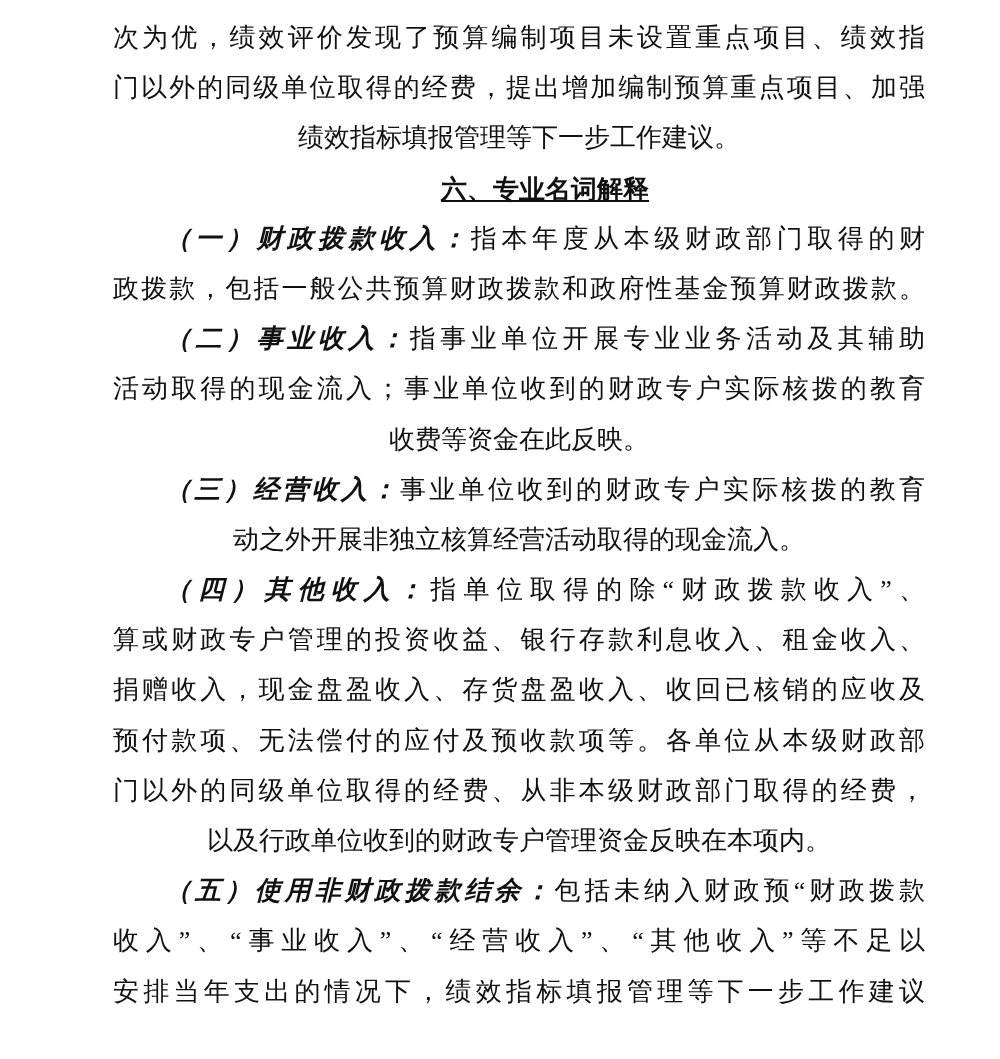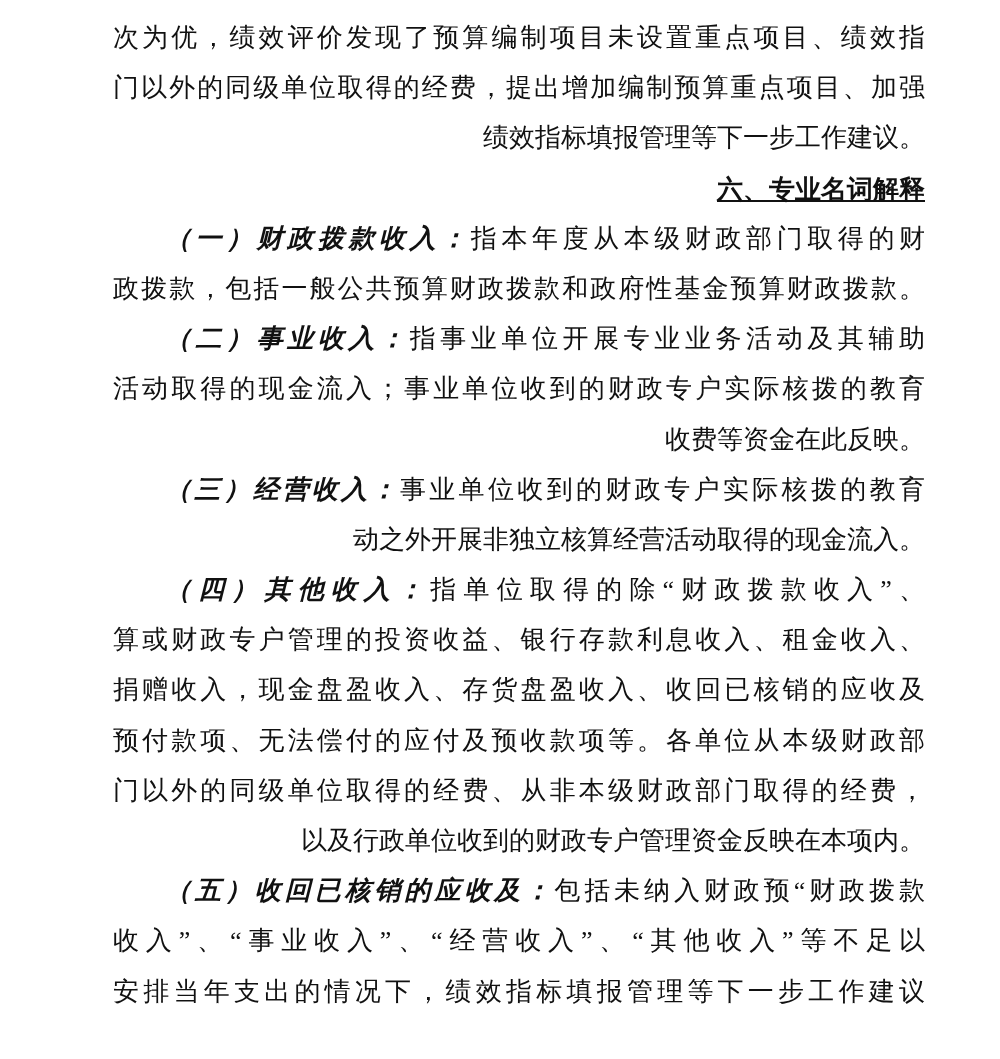--- a/index.html
+++ b/index.html
@@ -27,21 +27,21 @@
     font-size: 26px;
     line-height: 50.2px;
     color: #111111;
     letter-spacing: 0;
     white-space: nowrap;
     margin-top: 12px;
   }
   .line {
     height: 50.2px;
     white-space: normal;
-    text-align: right;
+    text-align: center;
   }
   .line.just {
     text-align: justify;
     text-align-last: justify;
     text-justify: inter-character;
   }
   .line.indent {
     text-indent: 52px;
   }
   .line.heading {
@@ -77,18 +77,18 @@
     <div class="line just indent"><span class="term">（三）经营收入：</span><span>事业单位收到的财政专户实际核拨的教育</span></div>
     <div class="line"><span>动之外开展非独立核算经营活动取得的现金流入。</span></div>
 
     <div class="line just indent"><span class="term">（四）其他收入：</span><span>指单位取得的除“财政拨款收入”、</span></div>
     <div class="line just"><span>算或财政专户管理的投资收益、银行存款利息收入、租金收入、</span></div>
     <div class="line just"><span>捐赠收入，现金盘盈收入、存货盘盈收入、收回已核销的应收及</span></div>
     <div class="line just"><span>预付款项、无法偿付的应付及预收款项等。各单位从本级财政部</span></div>
     <div class="line just"><span>门以外的同级单位取得的经费、从非本级财政部门取得的经费，</span></div>
     <div class="line"><span>以及行政单位收到的财政专户管理资金反映在本项内。</span></div>
 
-    <div class="line just indent"><span class="term">（五）收回已核销的应收及：</span><span>包括未纳入财政预“财政拨款</span></div>
+    <div class="line just indent"><span class="term">（五）使用非财政拨款结余：</span><span>包括未纳入财政预“财政拨款</span></div>
     <div class="line just"><span>收入”、“事业收入”、“经营收入”、“其他收入”等不足以</span></div>
     <div class="line just"><span>安排当年支出的情况下，绩效指标填报管理等下一步工作建议</span></div>
 
   </div>
 </div>
 
 </body></html>

